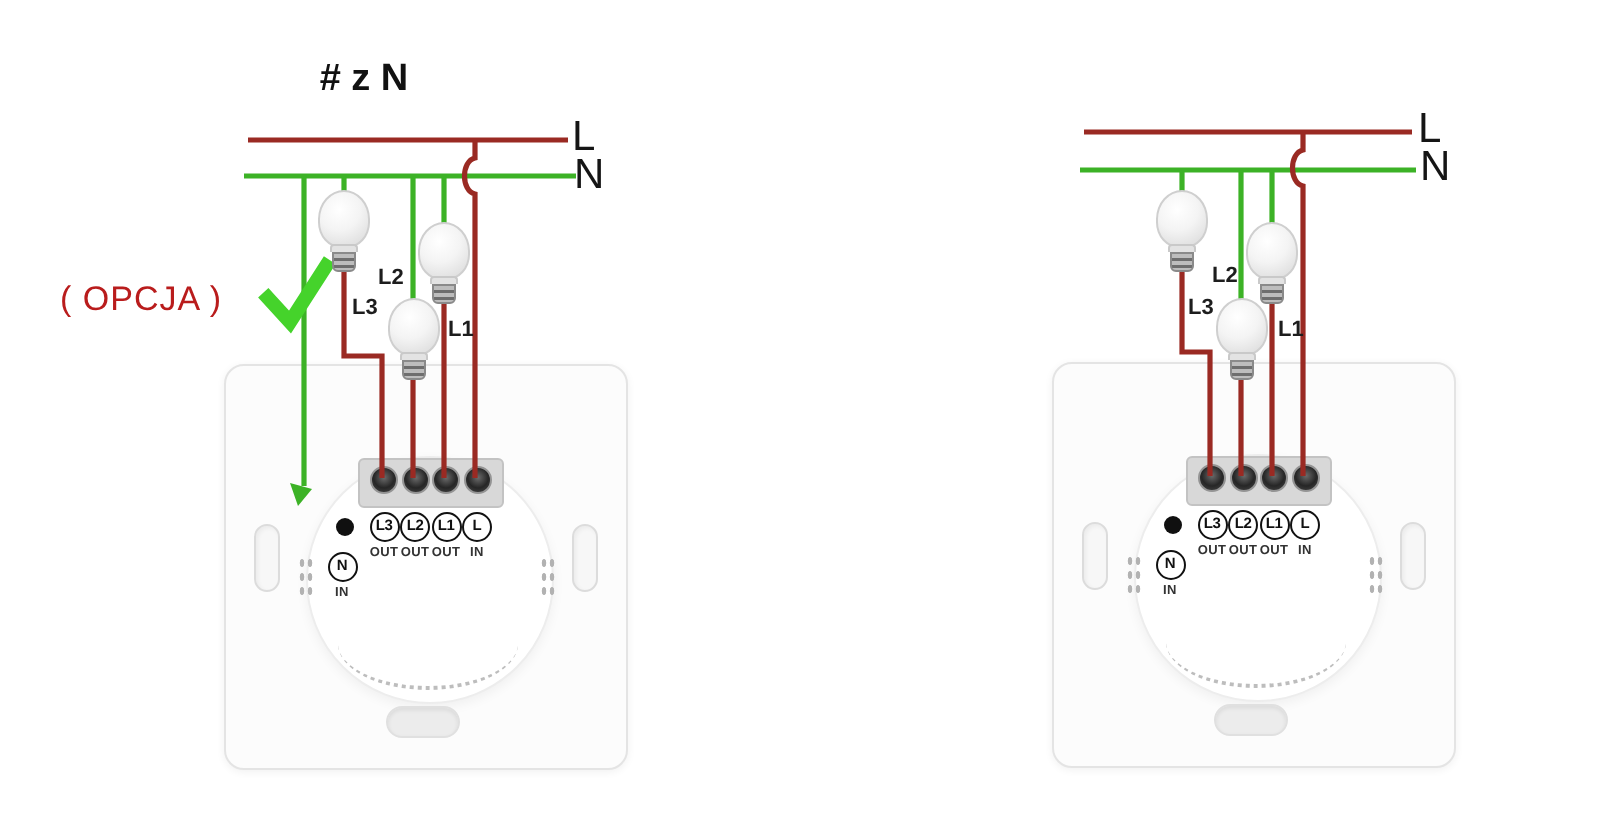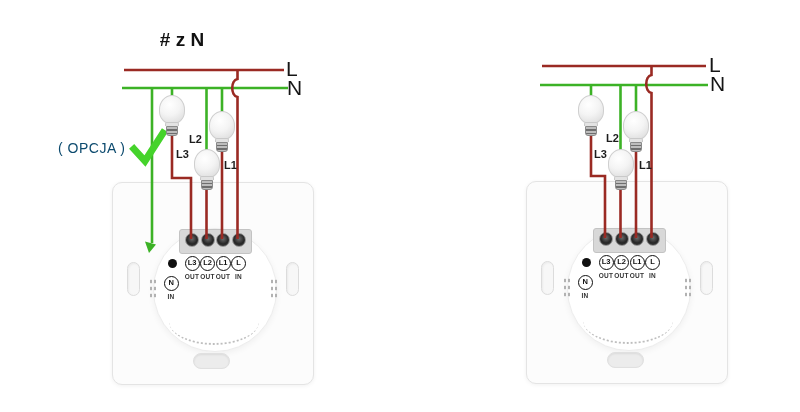--- a/index.html
+++ b/index.html
@@ -1,21 +1,21 @@
 <!DOCTYPE html>
 <html><head>
 <meta charset="utf-8">
 <style>
   html,body{margin:0;padding:0;background:#fff;}
   .stage{position:relative;width:800px;height:412px;background:#ffffff;overflow:hidden;
          font-family:"Liberation Sans", sans-serif;color:#1a1a1a;}
   .diagram{position:absolute;top:0;width:400px;height:348px;}
   .title{position:absolute;text-align:center;font-size:19px;font-weight:700;color:#111;z-index:4;}
   .line-label{position:absolute;font-size:21px;font-weight:400;color:#151515;z-index:4;line-height:1;}
-  .option-label{position:absolute;font-size:14px;font-weight:400;color:#0c4a6e;z-index:4;letter-spacing:0.5px;margin-left:28px;}
+  .option-label{position:absolute;font-size:17px;font-weight:400;color:#b91c1c;z-index:4;letter-spacing:0.5px;}
   .bulb-label{position:absolute;font-size:11px;font-weight:700;color:#1d1d1d;z-index:4;line-height:1;}
   .wires{position:absolute;left:0;top:0;z-index:2;pointer-events:none;}
 
   
   .bulb{position:absolute;width:26px;height:42px;margin-left:-13px;z-index:3;}
   .bulb-glass{width:26px;height:29px;border-radius:50% 50% 44% 44%;box-sizing:border-box;
               background:radial-gradient(circle at 40% 32%, #ffffff 0%, #f4f4f4 45%, #d7d7d7 100%);
               border:1px solid #cfcfcf;}
   .bulb-collar{width:14px;height:4px;margin:-2px auto 0;background:#e3e3e3;border:1px solid #c9c9c9;
                border-bottom:none;border-radius:2px 2px 0 0;box-sizing:border-box;}

